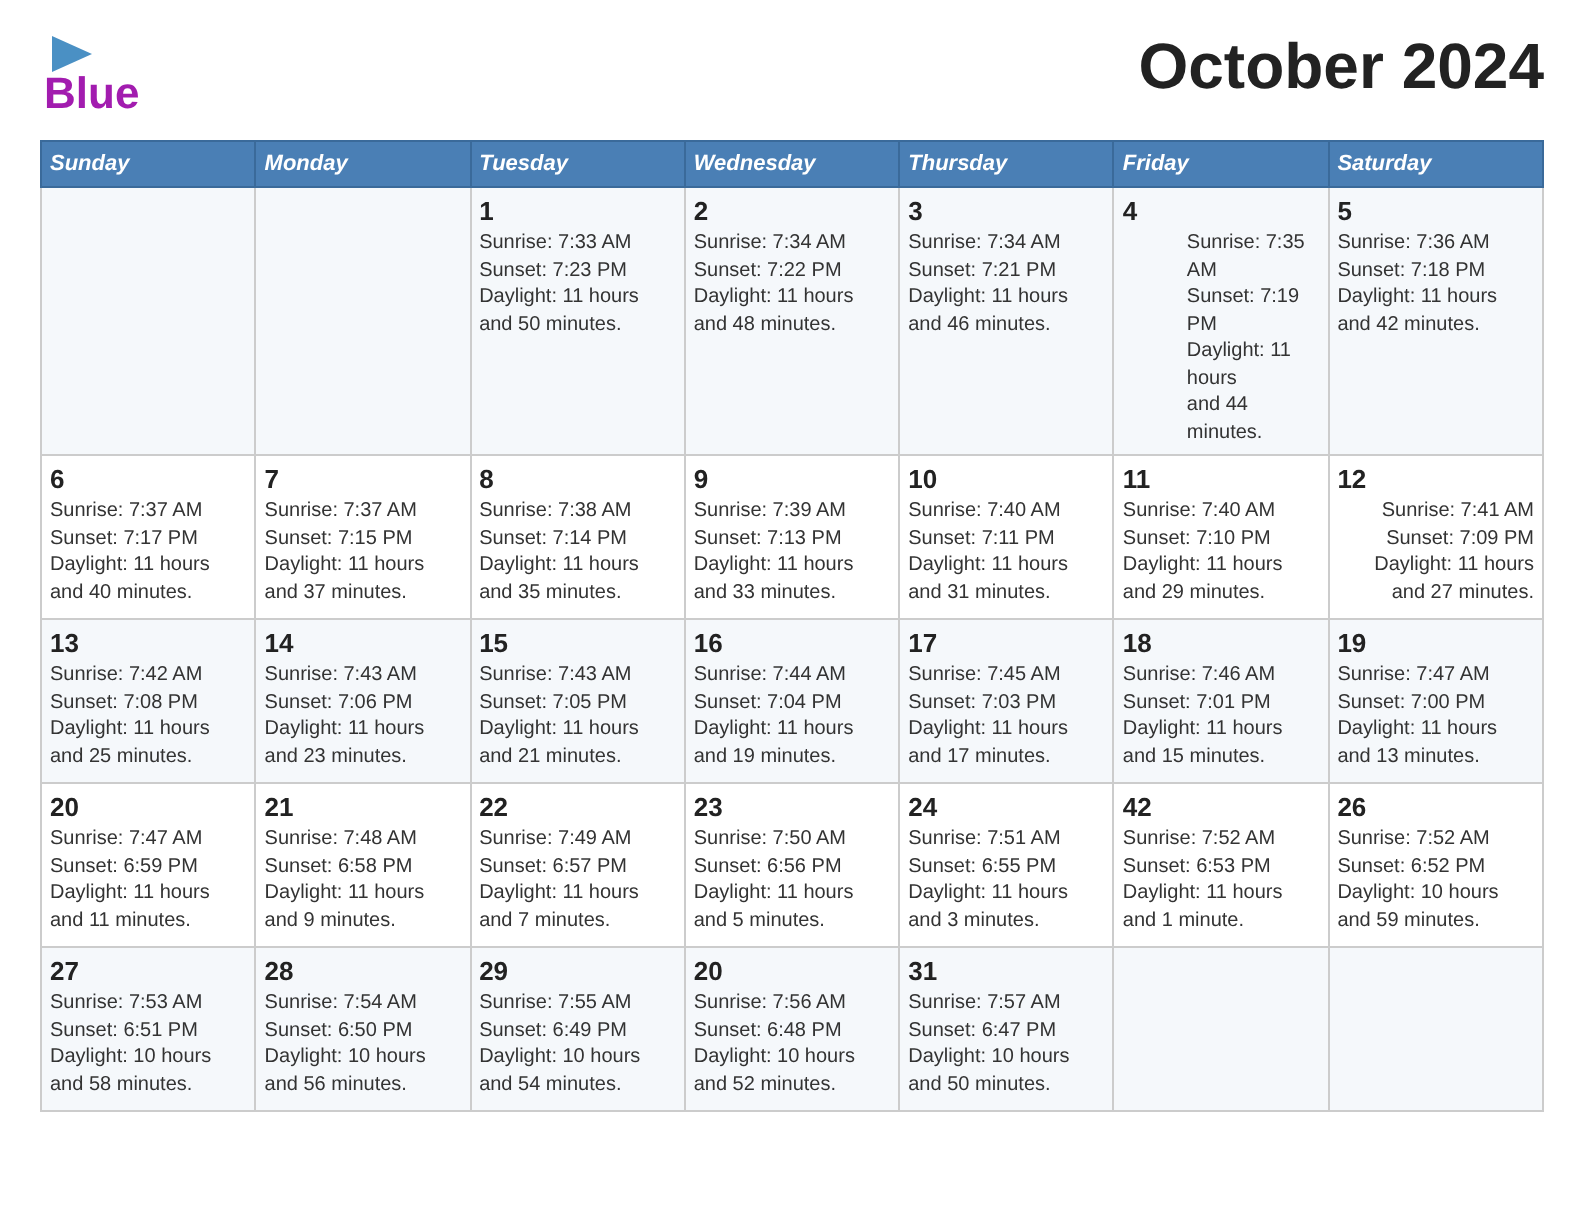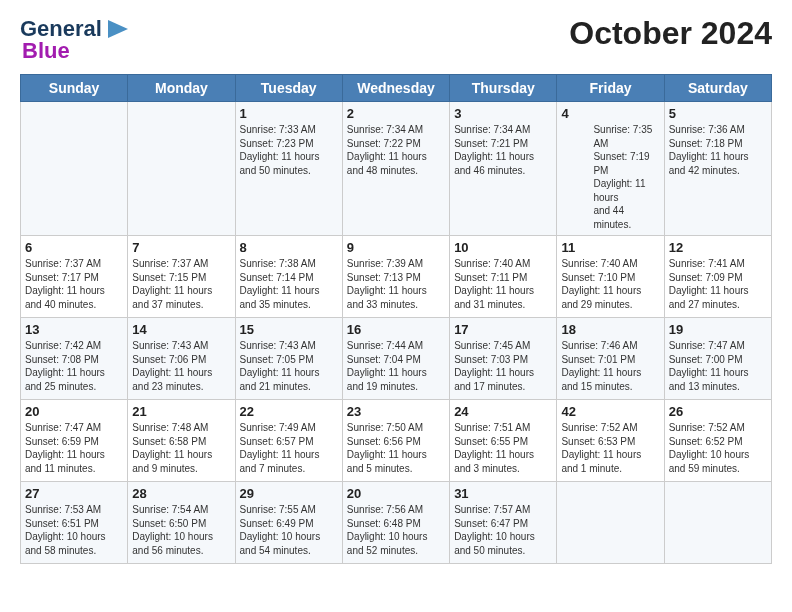--- a/index.html
+++ b/index.html
@@ -41,25 +41,26 @@
       color: #444;
     }
     table {
       width: 100%;
       border-collapse: collapse;
       table-layout: fixed;
     }
     thead tr th {
       background: #4a7fb5;
       color: #fff;
-      font-size: 14px;
+      font-size: 11px;
       font-weight: bold;
       padding: 5px 4px;
       border: 1px solid #3a6a9a;
-      text-align: center;
+      text-align: left;
+      font-style: italic;
     }
     tbody tr td {
       border: 1px solid #ccc;
       vertical-align: top;
       padding: 4px 4px 4px 4px;
       font-size: 10.5px;
       color: #222;
       height: 82px;
     }
     tbody tr:nth-child(odd) td {
@@ -81,21 +82,20 @@
       line-height: 1.35;
     }
   </style>
 </head>
 <body>
 
 <div class="page">
   <div class="header">
     <div class="logo">
       <div style="display:flex;align-items:center;">
-        <span style="font-size:22px;font-weight:bold;color:#1a3a5c;">General</span>
         <svg width="28" height="22" viewBox="0 0 28 22" style="margin-left:2px;">
           <polygon points="4,2 24,11 4,20" fill="#4a90c4"></polygon>
         </svg>
       </div>
       <span style="font-size:22px;font-weight:bold;color:#a21caf;margin-top:-4px;margin-left:2px;">Blue</span>
     </div>
     <div class="title-block">
       <div class="month-title">October 2024</div>
     </div>
   </div>
@@ -190,21 +190,21 @@
           </td>
           <td>
             <span class="day-number">11</span>
             <div class="day-info" style="white-space: pre-line;">Sunrise: 7:40 AM
 Sunset: 7:10 PM
 Daylight: 11 hours
 and 29 minutes.</div>
           </td>
           <td>
             <span class="day-number">12</span>
-            <div class="day-info" style="white-space: pre-line;">Sunrise: 7:41 AM
+            <div class="day-info" style="white-space: pre-line; text-align: right;">Sunrise: 7:41 AM
 Sunset: 7:09 PM
 Daylight: 11 hours
 and 27 minutes.</div>
           </td>
         </tr>
         <tr>
           <td>
             <span class="day-number">13</span>
             <div class="day-info" style="white-space: pre-line;">Sunrise: 7:42 AM
 Sunset: 7:08 PM

